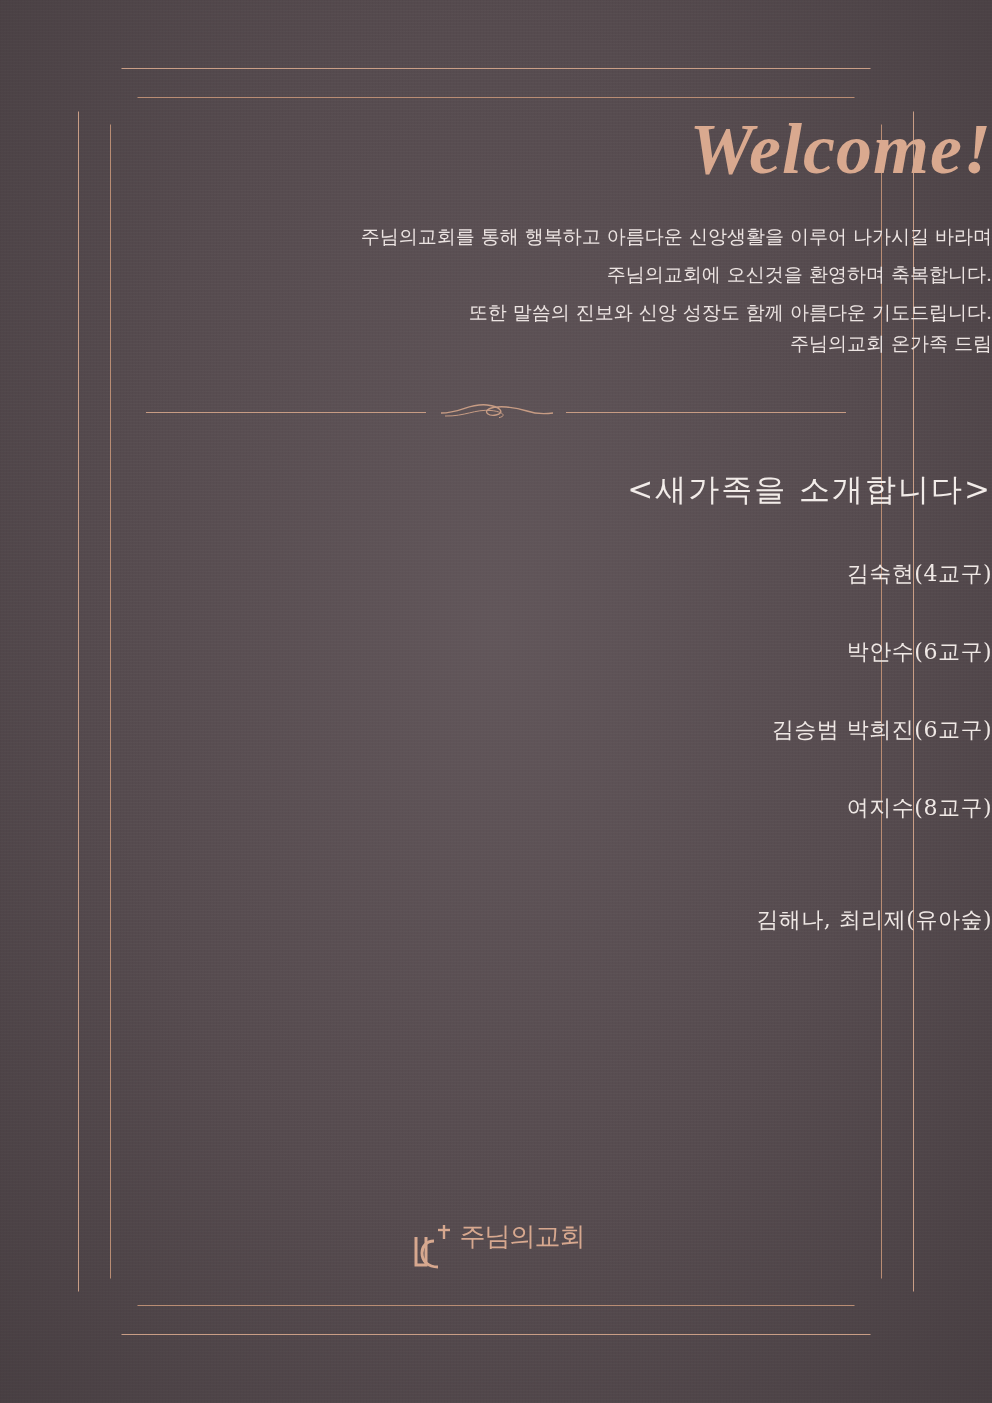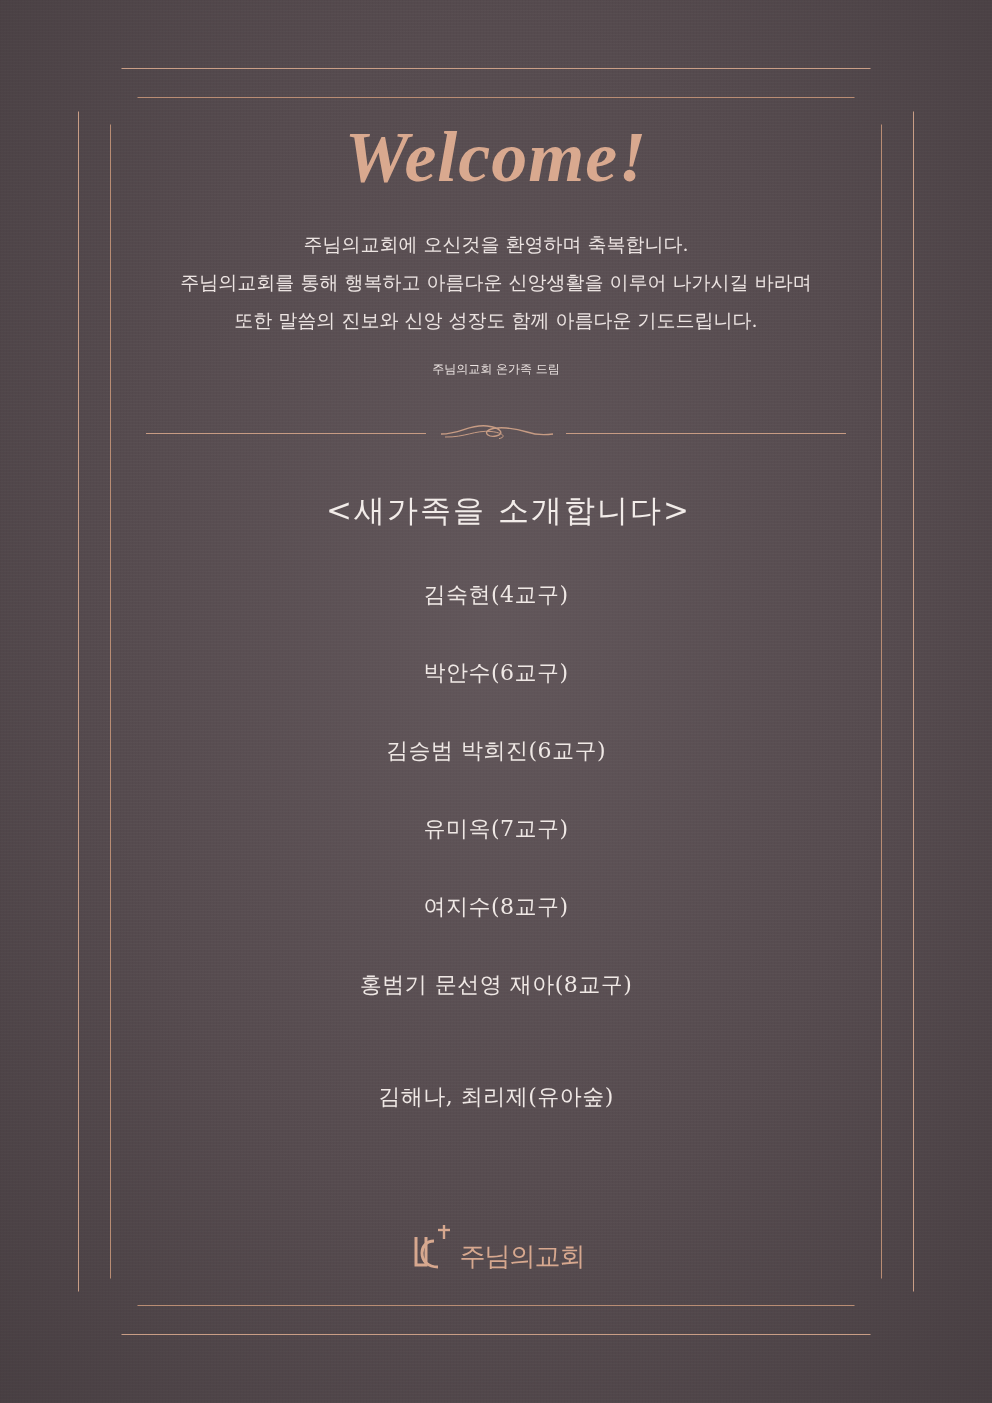--- a/index.html
+++ b/index.html
@@ -69,22 +69,22 @@
     clip-path: polygon(
       28px 0, calc(100% - 28px) 0, 100% 28px,
       100% calc(100% - 28px), calc(100% - 28px) 100%,
       28px 100%, 0 calc(100% - 28px), 0 28px);
   }
 
   .content {
     position: absolute;
     left: 0;
     right: 0;
-    top: 8px;
-    text-align: center;
+    top: 0;
+    text-align: right;
   }
 
   .welcome {
     margin-top: 110px;
     font-family: "Liberation Serif", serif;
     font-style: italic;
     font-weight: bold;
     font-size: 72px;
     letter-spacing: 1px;
     color: #d9a98f;
@@ -94,22 +94,21 @@
   .greeting {
     margin-top: 28px;
     font-size: 19px;
     color: #ece4e2;
     line-height: 2.0;
     font-family: "DejaVu Serif", serif;
   }
   .greeting div { white-space: nowrap; }
 
   .signature {
-    margin-top: 22px;
-    font-size: 12px;
+    font-size: 19px;
     color: #ece4e2;
     font-family: "DejaVu Serif", serif;
   }
 
   
   .divider {
     margin: 40px auto 0;
     width: 700px;
     height: 30px;
     position: relative;
@@ -153,21 +152,20 @@
   }
 
   
   .logo {
     position: absolute;
     left: 0;
     right: 0;
     bottom: 132px;
     display: flex;
     justify-content: center;
-    align-items: flex-end;
     gap: 0;
   }
   .logo-mark {
     position: relative;
     width: 52px;
     height: 48px;
   }
   .logo-text {
     font-size: 26px;
     color: #d7a88f;
@@ -185,22 +183,22 @@
   <div class="vignette"></div>
 
   <div class="frame-outer"></div>
   <div class="frame-inner"></div>
 
   <div class="content">
 
     <div class="welcome">Welcome!</div>
 
     <div class="greeting">
+      <div>주님의교회를 통해 행복하고 아름다운 신앙생활을 이루어 나가시길 바라며</div>
       <div>주님의교회에 오신것을 환영하며 축복합니다.</div>
-      <div>주님의교회를 통해 행복하고 아름다운 신앙생활을 이루어 나가시길 바라며</div>
       <div>또한 말씀의 진보와 신앙 성장도 함께 아름다운 기도드립니다.</div>
     </div>
 
     <div class="signature">주님의교회 온가족 드림</div>
 
     <div class="divider">
       <div class="line left"></div>
       <div class="line right"></div>
       <span class="swirl">
         <svg width="130" height="30" viewBox="0 0 130 30">
@@ -209,23 +207,21 @@
         </svg>
       </span>
     </div>
 
     <div class="section-title">&lt;새가족을  소개합니다&gt;</div>
 
     <div class="names">
       <div class="name">김숙현(4교구)</div>
       <div class="name">박안수(6교구)</div>
       <div class="name">김승범  박희진(6교구)</div>
-      <div class="name">유미옥(7교구)</div>
       <div class="name">여지수(8교구)</div>
-      <div class="name">홍범기  문선영  재아(8교구)</div>
       <div class="name gap">김해나,  최리제(유아숲)</div>
     </div>
   </div>
 
   <div class="logo">
     <span class="logo-mark">
       <svg width="52" height="48" viewBox="0 0 52 48">
         <path d="M36,2 L36,16" stroke="#d7a88f" stroke-width="2.4" fill="none"></path>
         <path d="M30,7 L42,7" stroke="#d7a88f" stroke-width="2.4" fill="none"></path>
         <path d="M8,14 L8,42 L18,42 L18,14" stroke="#d7a88f" stroke-width="3" fill="none"></path>

